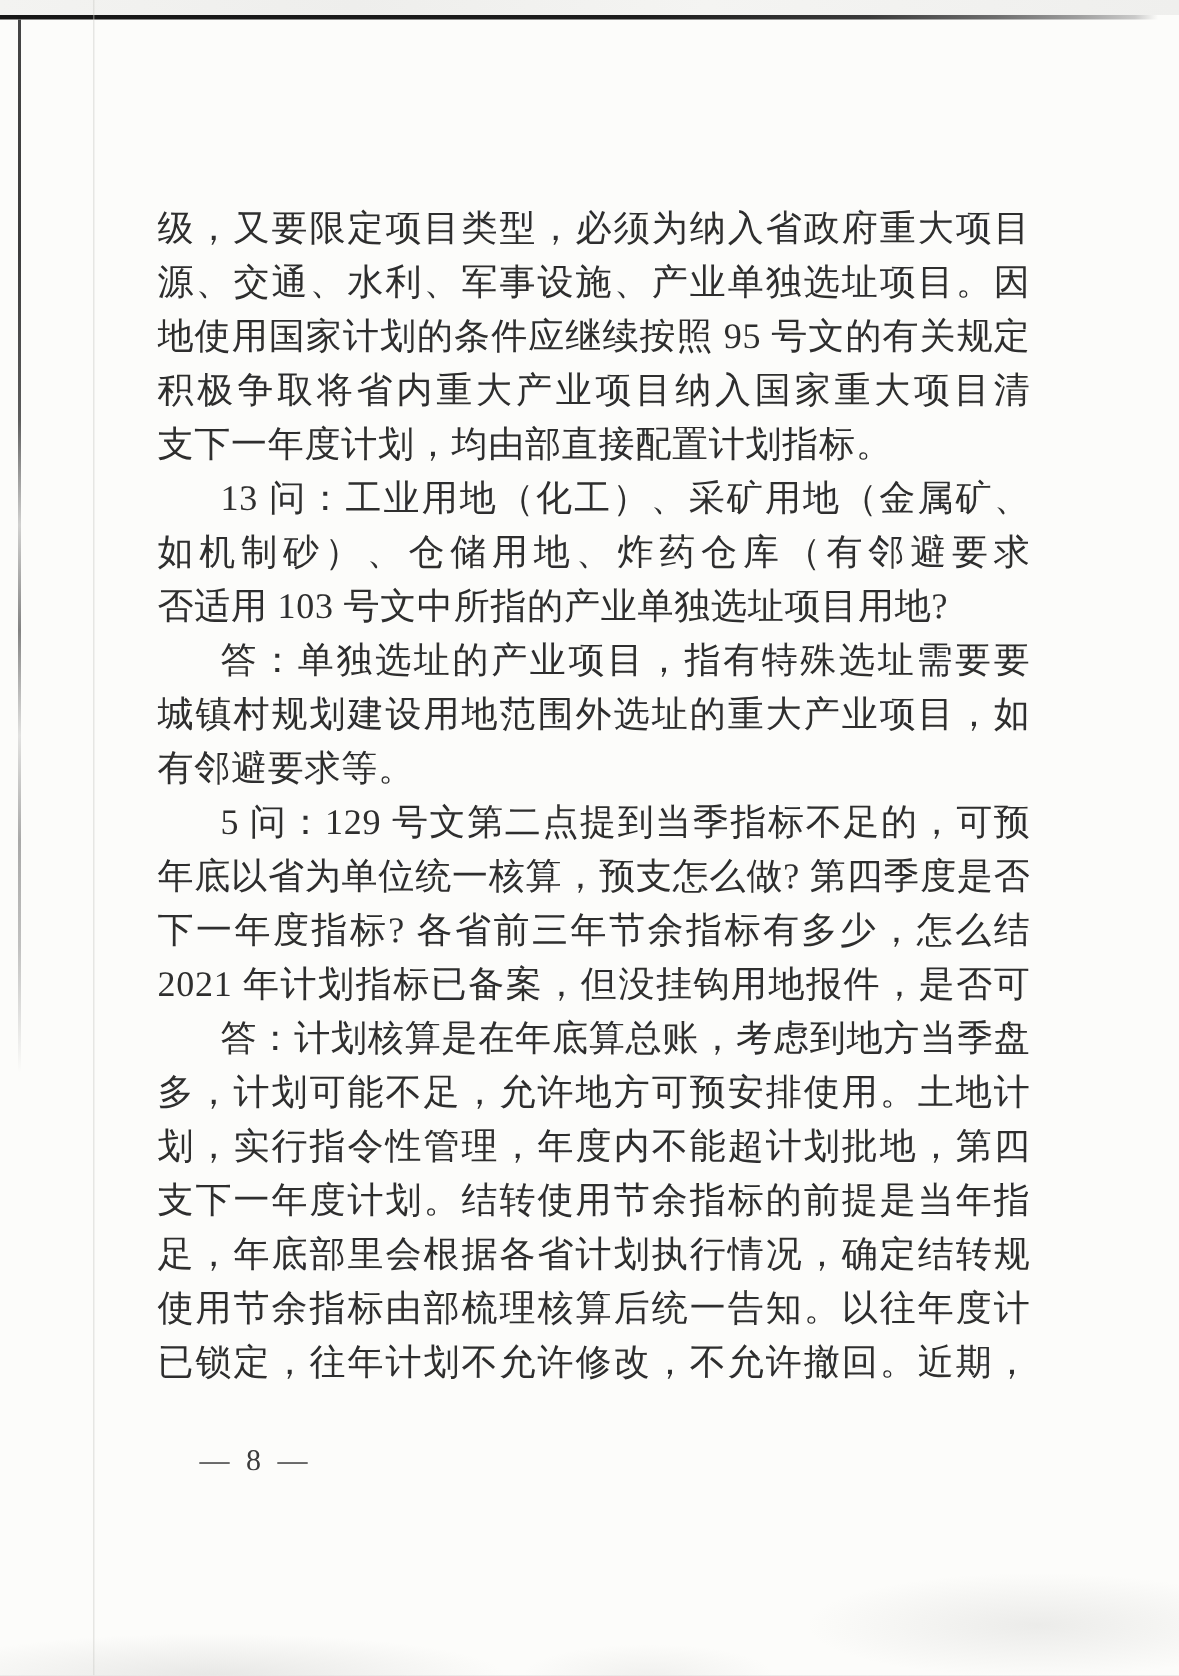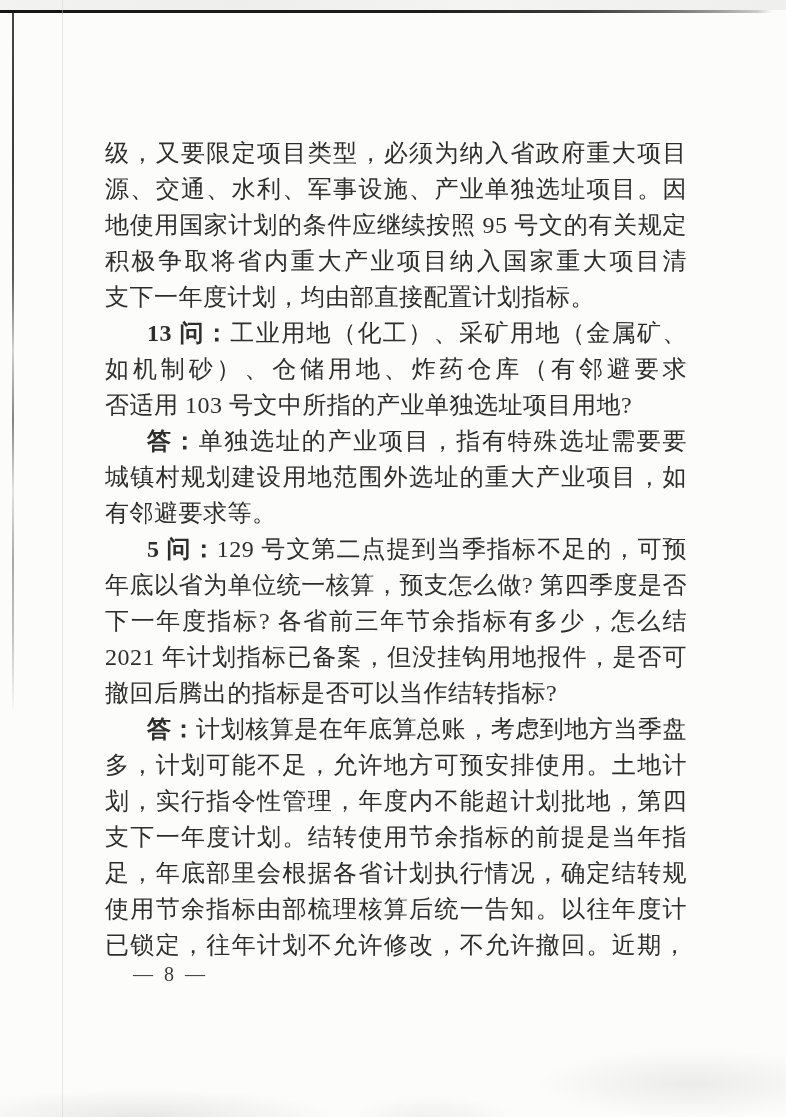--- a/index.html
+++ b/index.html
@@ -53,21 +53,21 @@
     letter-spacing: 0.5px;
   }
   .tl {
     height: 36px;
     overflow: hidden;
     text-align: justify;
     text-align-last: left;
   }
   .tl.j { text-align-last: justify; }
   .tl.ind { text-indent: 42px; }
-  .tl b { font-weight: bold; }
+  .tl b { font-weight: normal; }
 
   .page-num {
     position: absolute;
     left: 133px; top: 963px;
     font-size: 20px;
     color: #3c3c3c;
     letter-spacing: 3px;
   }
 </style>
 </head>
@@ -89,21 +89,20 @@
     <div class="tl j ind"><b>13 问：</b><span>工业用地（化工）、采矿用地（金属矿、非金属矿，</span></div>
     <div class="tl j"><b></b><span>如机制砂）、仓储用地、炸药仓库（有邻避要求的）、加油站等是</span></div>
     <div class="tl"><b></b><span>否适用 103 号文中所指的产业单独选址项目用地?</span></div>
     <div class="tl j ind"><b>答：</b><span>单独选址的产业项目，指有特殊选址需要要求，必须在</span></div>
     <div class="tl j"><b></b><span>城镇村规划建设用地范围外选址的重大产业项目，如依托资源或</span></div>
     <div class="tl"><b></b><span>有邻避要求等。</span></div>
     <div class="tl j ind"><b>5 问：</b><span>129 号文第二点提到当季指标不足的，可预支使用，</span></div>
     <div class="tl j"><b></b><span>年底以省为单位统一核算，预支怎么做? 第四季度是否可以预支</span></div>
     <div class="tl j"><b></b><span>下一年度指标? 各省前三年节余指标有多少，怎么结转? 2020、</span></div>
     <div class="tl j"><b></b><span>2021 年计划指标已备案，但没挂钩用地报件，是否可以撤回来?</span></div>
-    <div class="tl"><b></b><span>撤回后腾出的指标是否可以当作结转指标?</span></div>
     <div class="tl j ind"><b>答：</b><span>计划核算是在年底算总账，考虑到地方当季盘活存量不</span></div>
     <div class="tl j"><b></b><span>多，计划可能不足，允许地方可预安排使用。土地计划是年度计</span></div>
     <div class="tl j"><b></b><span>划，实行指令性管理，年度内不能超计划批地，第四季度不能预</span></div>
     <div class="tl j"><b></b><span>支下一年度计划。结转使用节余指标的前提是当年指标确有不</span></div>
     <div class="tl j"><b></b><span>足，年底部里会根据各省计划执行情况，确定结转规模。各省可</span></div>
     <div class="tl j"><b></b><span>使用节余指标由部梳理核算后统一告知。以往年度计划执行数均</span></div>
     <div class="tl j"><b></b><span>已锁定，往年计划不允许修改，不允许撤回。近期，部将进一步</span></div>
   </div>
 
   <div class="page-num">— 8 —</div>

